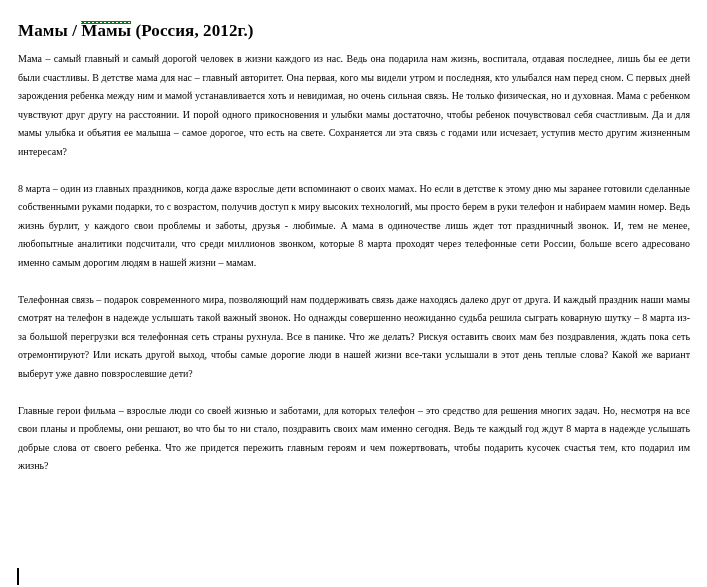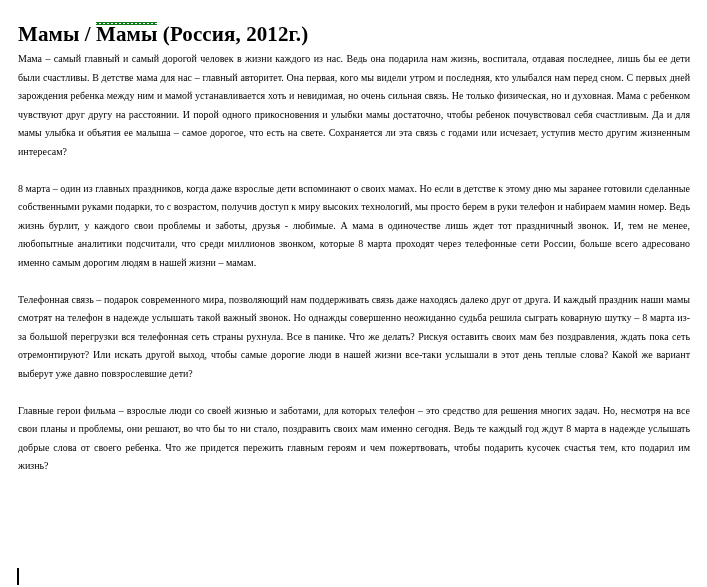--- a/index.html
+++ b/index.html
@@ -21,21 +21,21 @@
     width: 707px;
     height: 587px;
     box-sizing: border-box;
     padding: 0;
     background: #ffffff;
   }
   .doc-title {
     position: absolute;
     left: 18px;
     top: 9px;
-    font-size: 21px;
+    font-size: 17px;
     font-weight: bold;
     line-height: 22px;
     letter-spacing: 0.1px;
     white-space: nowrap;
   }
   .misspelled {
     
     background-image:
       linear-gradient(45deg, transparent 40%, #0a7a16 40%, #0a7a16 60%, transparent 60%),
       linear-gradient(-45deg, transparent 40%, #0a7a16 40%, #0a7a16 60%, transparent 60%);

